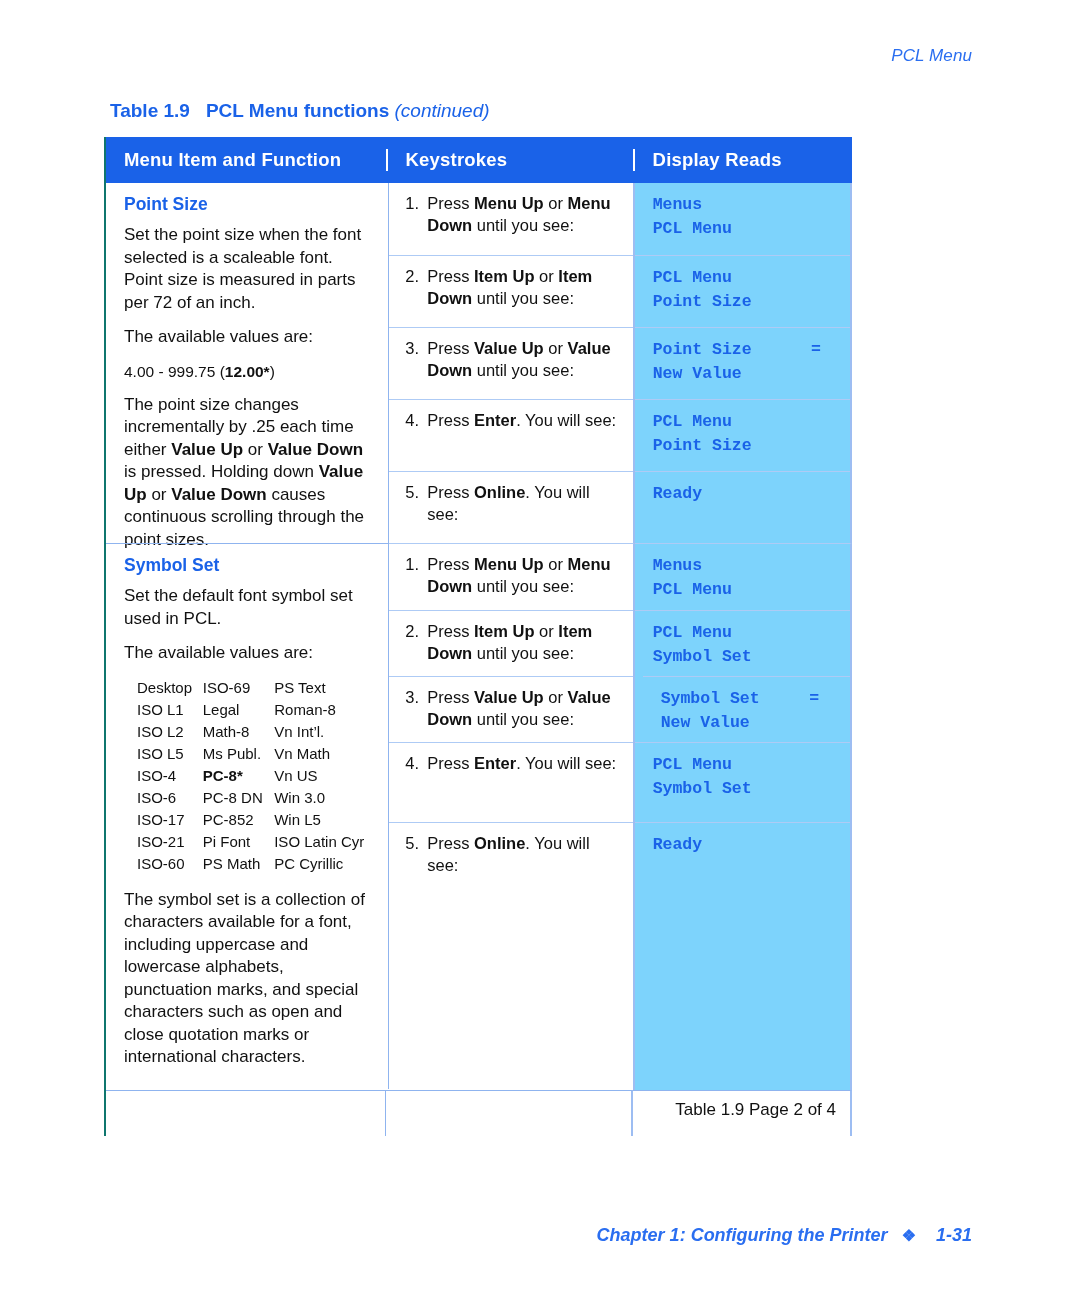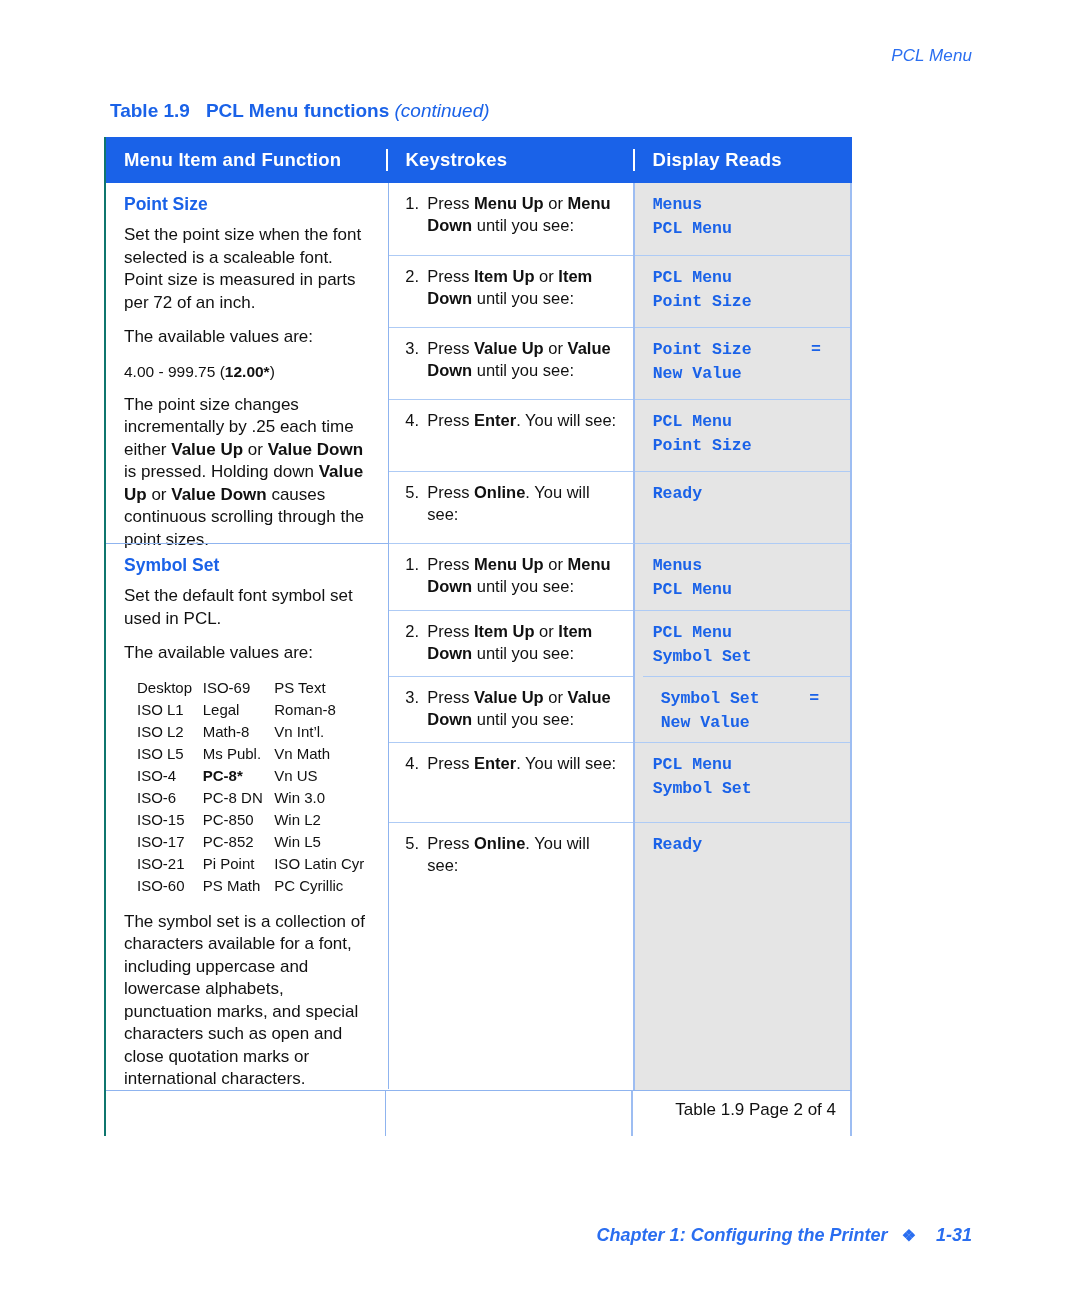--- a/index.html
+++ b/index.html
@@ -81,21 +81,21 @@
     display: flex;
     align-items: center;
     letter-spacing: .2px;
   }
   .hdr .c2, .hdr .c3 { border-left: 2px solid #ffffff; }
 
   
   .grid .c1 { border-right: 1px solid #8fb4ef; }
   .grid .c2 { border-right: 2px solid #9dbdf2; }
   .grid .c3 {
-    background: #e5e5e5;
+    background: #7dd3fc;
     border-right: 2px solid #9dbdf2;
   }
   .sec-top .c1 { border-top: 1px solid #8fb4ef; }
   .sec-top .c2,
   .sec-top .c3 { border-top: 1px solid #aecbf5; }
 
   
   .item-title {
     color: #1a62e8;
     font-weight: bold;
@@ -300,32 +300,27 @@
               <td class="s1">ISO-4</td>
               <td class="s2"><b>PC-8*</b></td>
               <td class="s3">Vn US</td>
             </tr>
             <tr>
               <td class="s1">ISO-6</td>
               <td class="s2">PC-8 DN</td>
               <td class="s3">Win 3.0</td>
             </tr>
             <tr>
-              <td class="s1">ISO-15</td>
-              <td class="s2">PC-850</td>
-              <td class="s3">Win L2</td>
-            </tr>
-            <tr>
               <td class="s1">ISO-17</td>
               <td class="s2">PC-852</td>
               <td class="s3">Win L5</td>
             </tr>
             <tr>
               <td class="s1">ISO-21</td>
-              <td class="s2">Pi Point</td>
+              <td class="s2">Pi Font</td>
               <td class="s3">ISO Latin Cyr</td>
             </tr>
             <tr>
               <td class="s1">ISO-60</td>
               <td class="s2">PS Math</td>
               <td class="s3">PC Cyrillic</td>
             </tr>
           </tbody>
         </table>
       <p class="para">The symbol set is a collection of characters available for a font, including uppercase and lowercase alphabets, punctuation marks, and special characters such as open and close quotation marks or international characters.</p>

